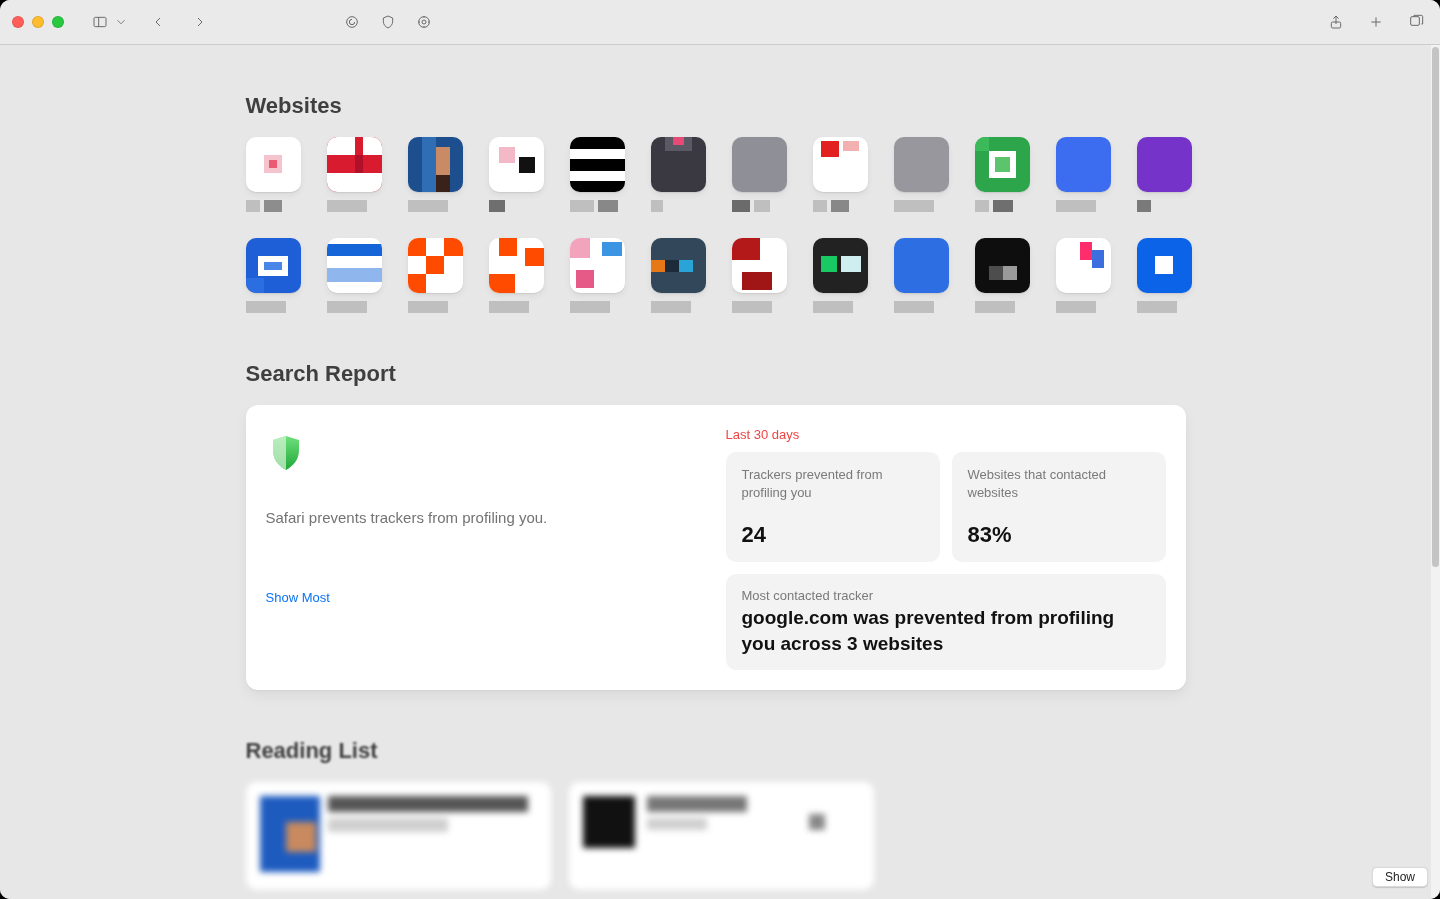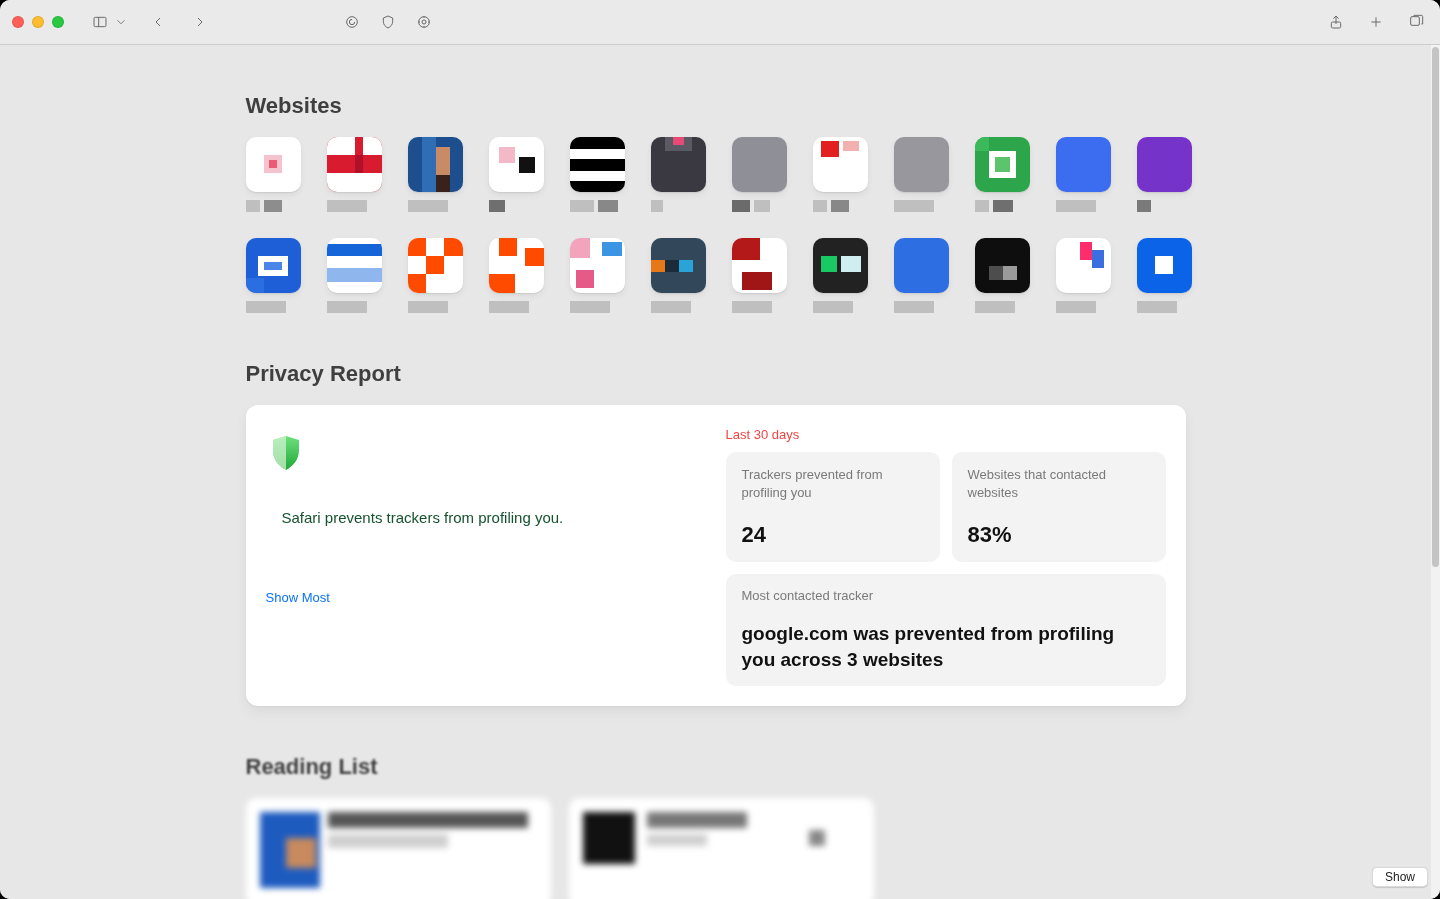--- a/index.html
+++ b/index.html
@@ -38,30 +38,30 @@
   .fav-item{display:flex;flex-direction:column;align-items:center;gap:8px;cursor:pointer;}
   .fav-icon{width:55px;height:55px;border-radius:10px;background:#fff;box-shadow:0 1px 1px rgba(0,0,0,0.08),0 3px 6px rgba(0,0,0,0.06);overflow:hidden;position:relative;}
   .fav-label{width:55px;height:12px;display:flex;gap:4px;}
   .fav-label span{background:#bfbfbf;height:12px;}
   .pix{position:absolute;}
 
   
   .card{background:#fff;border-radius:12px;box-shadow:0 1px 2px rgba(0,0,0,0.04),0 6px 14px rgba(0,0,0,0.06);padding:22px 20px 20px;display:flex;gap:20px;}
   .card-left{flex:0 0 440px;display:flex;flex-direction:column;}
   .shield{width:40px;height:40px;margin-bottom:36px;margin-top:6px;}
-  .prv-text{font-size:15px;color:#14532d;margin-bottom:64px;margin-left:16px;}
+  .prv-text{font-size:15px;color:#737373;margin-bottom:64px;}
   .show-more{font-size:13px;color:#0b73f3;cursor:pointer;}
   .card-right{flex:1;display:flex;flex-direction:column;gap:12px;}
   .last30{font-size:13px;color:#ef4444;margin-bottom:-2px;}
   .stats-row{display:flex;gap:12px;}
   .stat-box{flex:1;background:#f3f3f3;border-radius:10px;padding:14px 16px;}
   .stat-box .lbl{font-size:13px;color:#7a7a7a;margin-bottom:21px;line-height:1.35;}
   .stat-box .val{font-size:22px;font-weight:700;color:#111;}
   .tracker-box{background:#f3f3f3;border-radius:10px;padding:14px 16px;}
-  .tracker-box .lbl{font-size:13px;color:#7a7a7a;margin-bottom:18px;}
+  .tracker-box .lbl{font-size:13px;color:#7a7a7a;margin-bottom:2px;}
   .tracker-box .big{font-size:19px;font-weight:700;color:#111;line-height:1.35;}
 
   
   .rl-row{display:flex;gap:18px;filter:blur(3px);}
   .rl-card{width:305px;height:108px;background:#fff;border-radius:10px;box-shadow:0 1px 2px rgba(0,0,0,0.05);padding:14px;position:relative;overflow:hidden;}
   .rl-card .p{position:absolute;background:#ccc;}
 
   
   .edit-btn{position:absolute;right:12px;bottom:12px;background:#fff;border:0.5px solid rgba(0,0,0,0.15);border-radius:5px;padding:2px 12px;font-size:12px;color:#222;box-shadow:0 0.5px 1px rgba(0,0,0,0.15);cursor:pointer;}
 </style>
@@ -377,21 +377,21 @@
         <div class="fav-item">
           <div class="fav-icon" style="background:#0b63e8;">
               <div class="pix" style="left:18px;top:18px;width:18px;height:18px;background:#fff;"></div>
             </div>
           <div class="fav-label">
               <span style="width:40px;"></span>
             </div>
         </div>
       </div>
 
-      <h2 class="sec-title">Privacy Report</h2>
+      <h2 class="sec-title">Search Report</h2>
       <div class="card">
         <div class="card-left">
           <div class="shield">
             <svg viewBox="0 0 40 40">
                 <defs>
                   <linearGradient id="g1" x1="0" x2="0" y1="0" y2="1">
                     <stop offset="0" stop-color="#6fe07c"></stop>
                     <stop offset="1" stop-color="#1fa838"></stop>
                   </linearGradient>
                 </defs>

